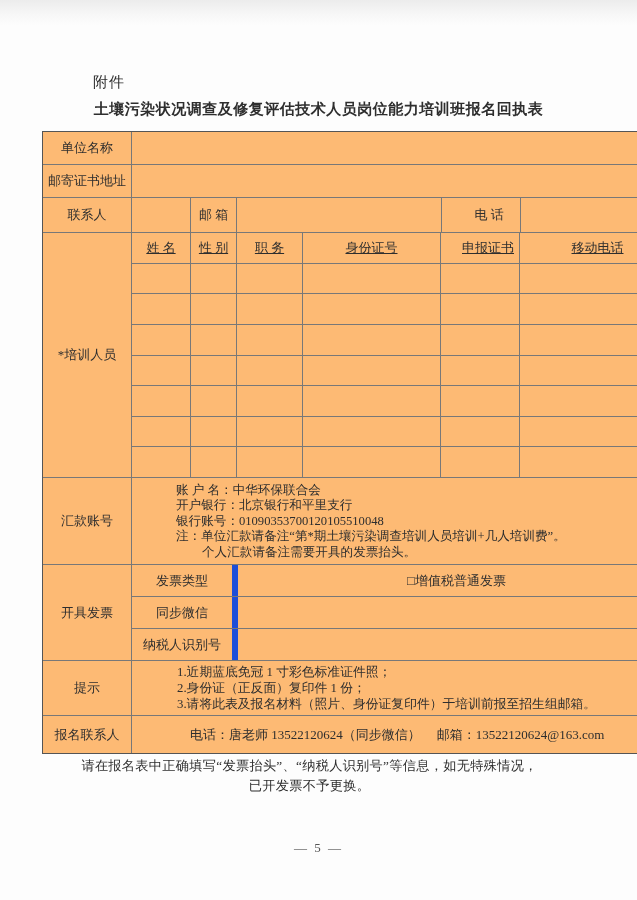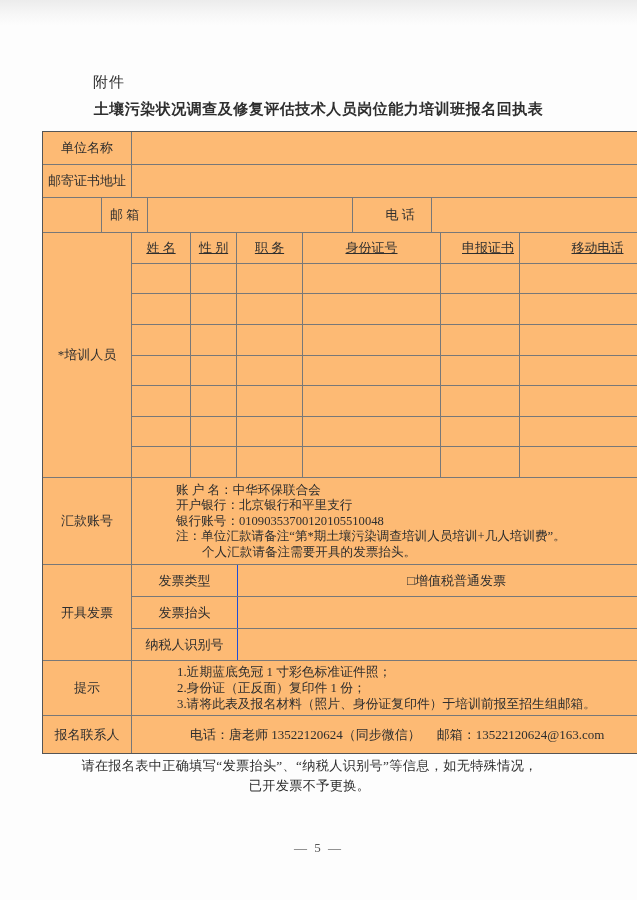--- a/index.html
+++ b/index.html
@@ -57,21 +57,21 @@
   .tg-cell{border-right:1px solid #787878;box-sizing:border-box;display:flex;align-items:center;justify-content:center;min-height:29px;}
   .tg-cell:last-child{border-right:none;}
   
   .lines{display:block;padding:5px 6px 4px 7px;line-height:15.4px;font-size:12.6px;}
   .lines div{white-space:nowrap;}
   .indent2{padding-left:26px;}
   
   .sub-col{flex:1 1 auto;display:flex;flex-direction:column;}
   .sub-row{display:flex;border-bottom:1px solid #787878;flex:1 1 auto;min-height:31px;}
   .sub-row:last-child{border-bottom:none;}
-  .sub-label{width:106px;flex:0 0 106px;border-right:1px solid #1d4ed8;display:flex;align-items:center;justify-content:center;box-sizing:border-box;}
+  .sub-label{width:106px;flex:0 0 106px;border-right:6px solid #1d4ed8;display:flex;align-items:center;justify-content:center;box-sizing:border-box;}
   .sub-value{flex:1 1 auto;display:flex;align-items:center;justify-content:center;}
   .tips-lines{padding:4px 6px 3px 8px;line-height:15.8px;font-size:12.8px;}
   .regc{display:flex;gap:16px;padding-left:21px;align-items:center;font-size:13px;}
   .footer-note{
     position:absolute;left:0;top:756px;width:619px;
     text-align:center;font-size:13.2px;line-height:20px;letter-spacing:.3px;
   }
   .page-number{
     position:absolute;left:0;top:840px;width:637px;
     text-align:center;font-size:13px;color:#555;letter-spacing:2px;
@@ -92,20 +92,21 @@
       <div class="td c0 center">单位名称</div>
       <div class="td grow"></div>
     </div>
 
     <div class="tr h32">
       <div class="td c0 center">邮寄证书地址</div>
       <div class="td grow"></div>
     </div>
 
     <div class="tr h34">
+      <div class="td c0 center">联系人</div>
       <div class="td w59"></div>
       <div class="td w46 center">邮 箱</div>
       <div class="td w205"></div>
       <div class="td w63 center">电 话</div>
       <div class="td grow"></div>
     </div>
 
     <div class="tr" style="min-height:244px;">
       <div class="td c0 center">*培训人员</div>
       <div class="trainee-right">
@@ -190,21 +191,21 @@
     </div>
 
     <div class="tr" style="min-height:95px;">
       <div class="td c0 center">开具发票</div>
       <div class="sub-col">
         <div class="sub-row">
           <div class="sub-label">发票类型</div>
           <div class="sub-value">□增值税普通发票</div>
         </div>
         <div class="sub-row">
-          <div class="sub-label">发票抬头</div>
+          <div class="sub-label">同步微信</div>
           <div class="sub-value"></div>
         </div>
         <div class="sub-row">
           <div class="sub-label">纳税人识别号</div>
           <div class="sub-value"></div>
         </div>
       </div>
     </div>
 
     <div class="tr" style="min-height:48px;">

